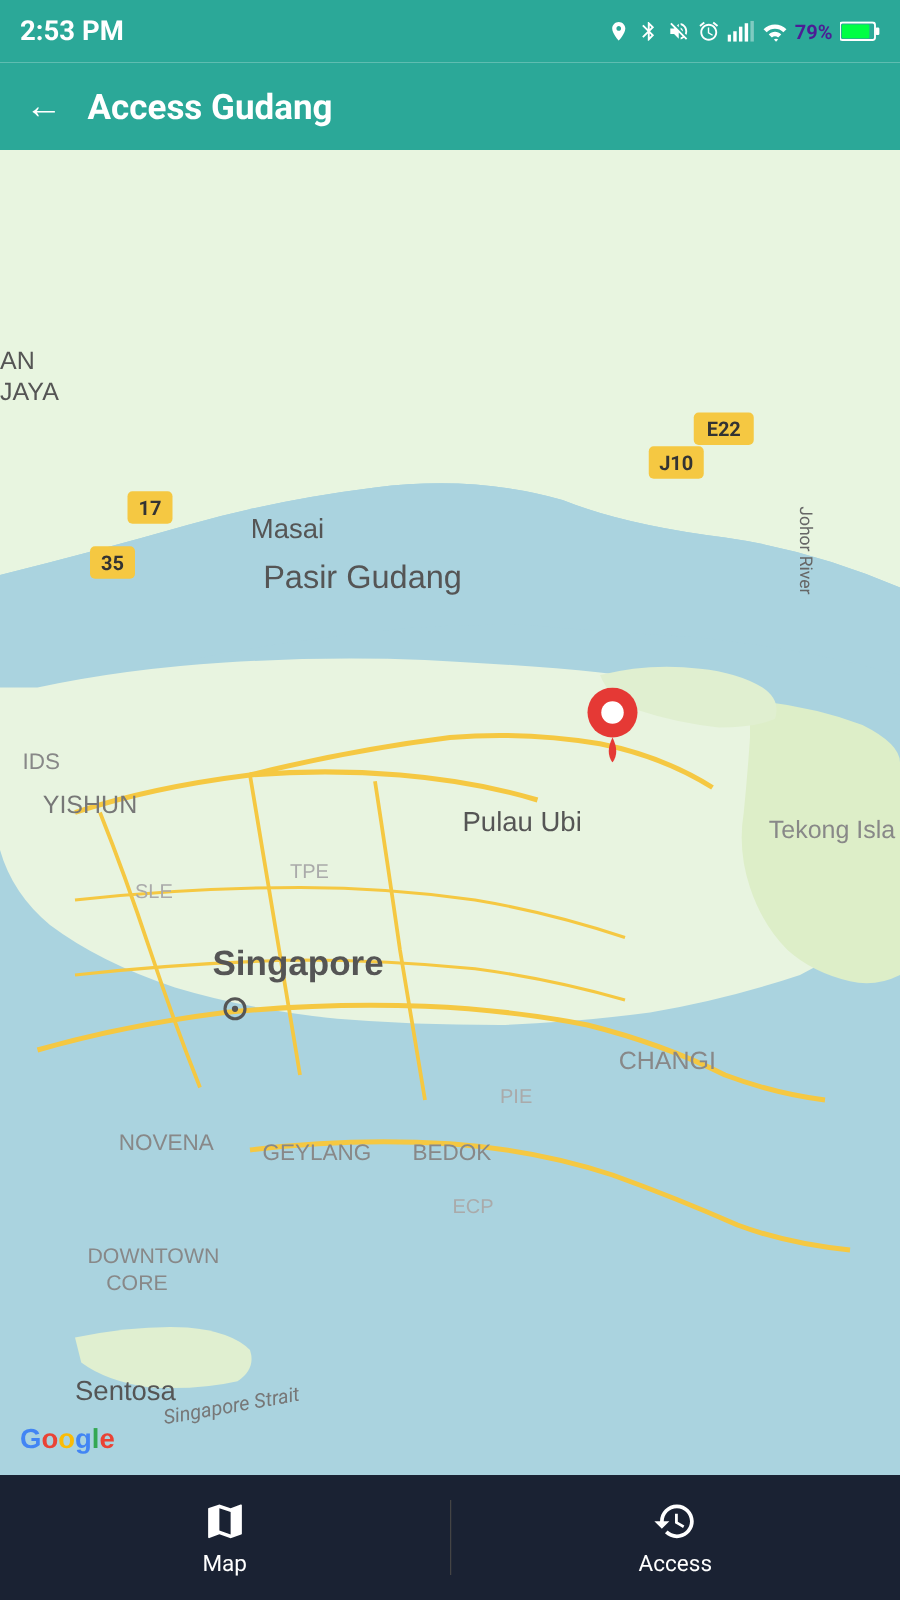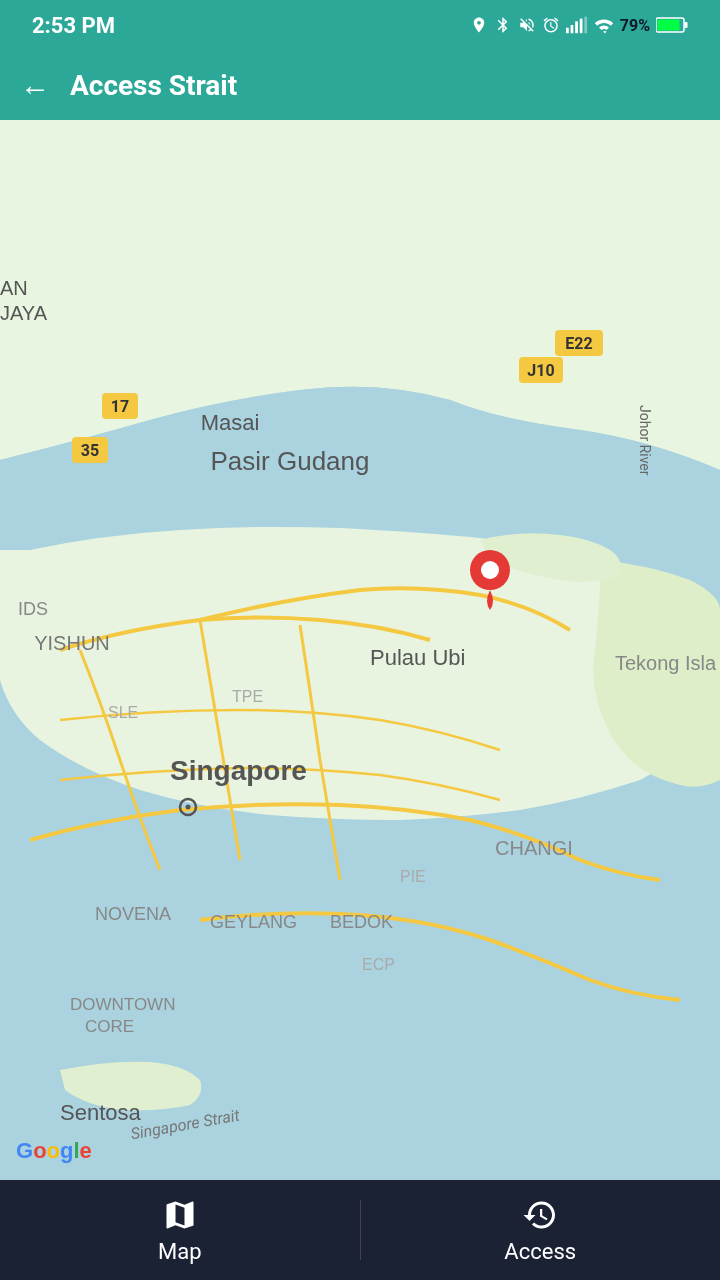--- a/index.html
+++ b/index.html
@@ -7,21 +7,21 @@
     body { width: 720px; height: 1280px; overflow: hidden; font-family: 'Roboto', Arial, sans-serif; background: #fff; }
 
     
     #status-bar {
       width: 720px;
       height: 50px;
       background: #2ba898;
       display: flex;
       align-items: center;
       justify-content: space-between;
-      padding: 0 32px;
+      padding: 0 16px;
     }
     #status-time {
       color: #fff;
       font-size: 22px;
       font-weight: bold;
     }
     #status-icons {
       display: flex;
       align-items: center;
       gap: 6px;
@@ -128,21 +128,21 @@
       color: #fff;
       cursor: pointer;
       width: 50%;
     }
     .nav-item svg {
       width: 36px;
       height: 36px;
       fill: #fff;
     }
     .nav-label {
-      font-size: 22px;
+      font-size: 18px;
       color: #fff;
     }
     .nav-divider {
       width: 1px;
       height: 60px;
       background: #444;
     }
   </style>
 </head>
 <body>
@@ -172,32 +172,32 @@
       <rect x="5" y="9" width="3" height="9" fill="white"></rect>
       <rect x="10" y="5" width="3" height="13" fill="white"></rect>
       <rect x="15" y="2" width="3" height="16" fill="white"></rect>
       <rect x="20" y="0" width="3" height="18" fill="white" opacity="0.4"></rect>
     </svg>
 
     <svg width="20" height="18" viewBox="0 0 24 18" fill="white">
         <path d="M1 7l3 3c4.4-4.4 11.6-4.4 16 0l3-3C17.4 1 6.6 1 1 7zm5 5l3 3c1.7-1.7 4.3-1.7 6 0l3-3c-3.3-3.3-8.7-3.3-12 0zm5 5l2 2 2-2c-1.1-1.1-2.9-1.1-4 0z"></path>
       </svg>
 
-    <span style="font-size:16px;font-weight:bold;color:#0f172a;">79%</span>
+    <span style="font-size:16px;font-weight:bold;color:#4c1d95;">79%</span>
     <svg width="32" height="16" viewBox="0 0 32 16">
       <rect x="0" y="1" width="28" height="14" rx="2" ry="2" fill="none" stroke="white" stroke-width="1.5"></rect>
       <rect x="28.5" y="5" width="3" height="6" rx="1" fill="white"></rect>
       <rect x="1.5" y="2.5" width="22" height="11" rx="1" fill="#00ff44"></rect>
     </svg>
   </div>
 </div>
 
 <div id="app-bar">
   <div id="back-button">←</div>
-  <div id="app-title">Access Strait</div>
+  <div id="app-title">Access Gudang</div>
 </div>
 
 <div id="map-container">
   <svg id="map-svg" viewBox="0 0 720 1060" xmlns="http://www.w3.org/2000/svg">
 
     <rect width="720" height="1060" fill="#aad3df"></rect>
 
     <path d="M0,0 L720,0 L720,350 Q650,320 580,310 Q500,300 450,280 Q380,260 300,270 Q220,280 150,300 Q80,320 0,340 Z" fill="#e8f5e0"></path>
 
     <path d="M0,340 Q80,320 150,300 Q220,280 300,270 Q380,260 450,280 Q500,300 580,310 Q650,320 720,350 L720,420 Q650,400 560,390 Q480,385 420,380 Q340,378 260,390 Q180,400 100,420 Q50,430 0,430 Z" fill="#aad3df"></path>

